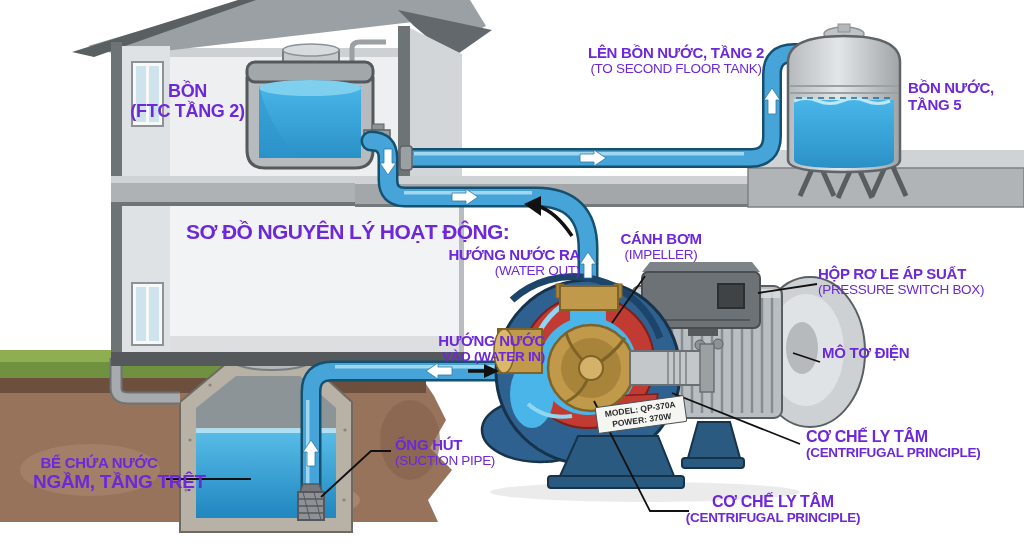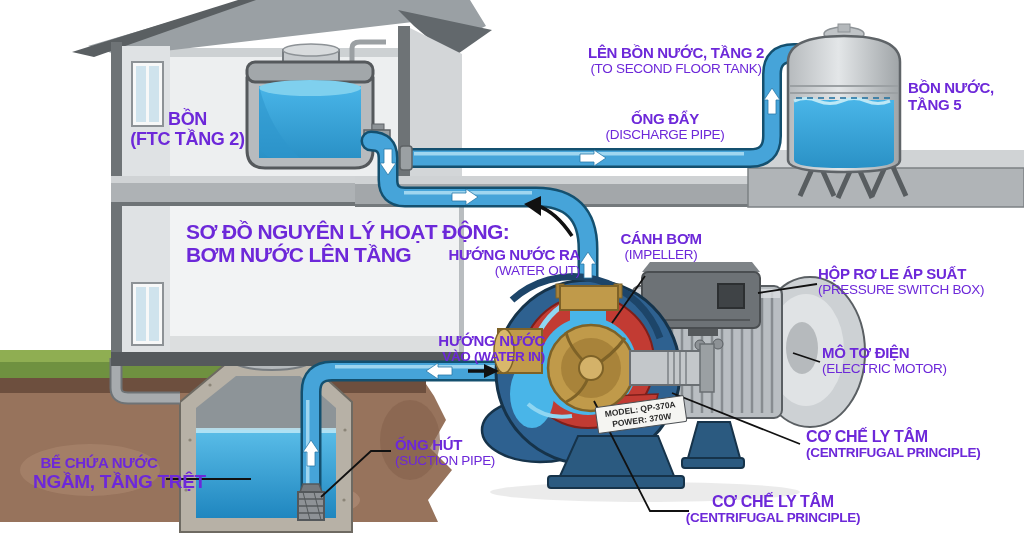--- a/index.html
+++ b/index.html
@@ -281,39 +281,34 @@
     <path d="M594,401 L650,511 L689,511"></path>
     <path d="M391,451 L371,451 L321,497"></path>
     <path d="M166,479 L251,479"></path>
     <path d="M572,236 Q556,212 538,206" stroke-width="3.5"></path>
     <path d="M468,371 H484" stroke-width="3.5"></path>
   </g>
   <polygon points="541,196 524,204 541,216" fill="#111111"></polygon>
   <polygon points="484,364 499,371 484,378" fill="#111111"></polygon>
 </svg>
 
-  <div class="lbl tank-lbl ta-c" style="left:125px;top:82px;width:125px;margin-top:28px;">
+  <div class="lbl tank-lbl ta-c" style="left:125px;top:82px;width:125px;">
     <span class="main">BỒN</span>
     <span class="sub">(FTC TẦNG 2)</span>
   </div>
 
   <div class="lbl title-lbl ta-l" style="left:186px;top:220px;width:300px;">
     <span class="main">SƠ ĐỒ NGUYÊN LÝ HOẠT ĐỘNG:</span>
-    <span class="sub">BƠM NƯỚC LÊN TẦNG</span>
   </div>
 
   <div class="lbl ta-c" style="left:566px;top:45px;width:220px;">
     <span class="main">LÊN BỒN NƯỚC, TẦNG 2</span>
     <span class="sub">(TO SECOND FLOOR TANK)</span>
   </div>
 
-  <div class="lbl ta-c" style="left:575px;top:111px;width:180px;">
-    <span class="main">ỐNG ĐẨY</span>
-    <span class="sub">(DISCHARGE PIPE)</span>
-  </div>
 
   <div class="lbl rt-lbl ta-l" style="left:908px;top:80px;width:110px;">
     <span class="main">BỒN NƯỚC,</span>
     <span class="sub">TẦNG 5</span>
   </div>
 
   <div class="lbl ta-r" style="left:428px;top:231px;width:152px;">
     <span class="main">HƯỚNG NƯỚC RA</span>
     <span class="sub">(WATER OUT)</span>
   </div>
@@ -323,21 +318,20 @@
     <span class="sub">(IMPELLER)</span>
   </div>
 
   <div class="lbl ta-l" style="left:818px;top:266px;width:200px;">
     <span class="main">HỘP RƠ LE ÁP SUẤT</span>
     <span class="sub">(PRESSURE SWITCH BOX)</span>
   </div>
 
   <div class="lbl ta-l" style="left:822px;top:345px;width:170px;">
     <span class="main">MÔ TƠ ĐIỆN</span>
-    <span class="sub">(ELECTRIC MOTOR)</span>
   </div>
 
   <div class="lbl bold-sub ta-r" style="left:405px;top:317px;width:140px;">
     <span class="main">HƯỚNG NƯỚC</span>
     <span class="sub">VÀO (WATER IN)</span>
   </div>
 
   <div class="lbl ta-l" style="left:395px;top:437px;width:130px;">
     <span class="main">ỐNG HÚT</span>
     <span class="sub">(SUCTION PIPE)</span>

